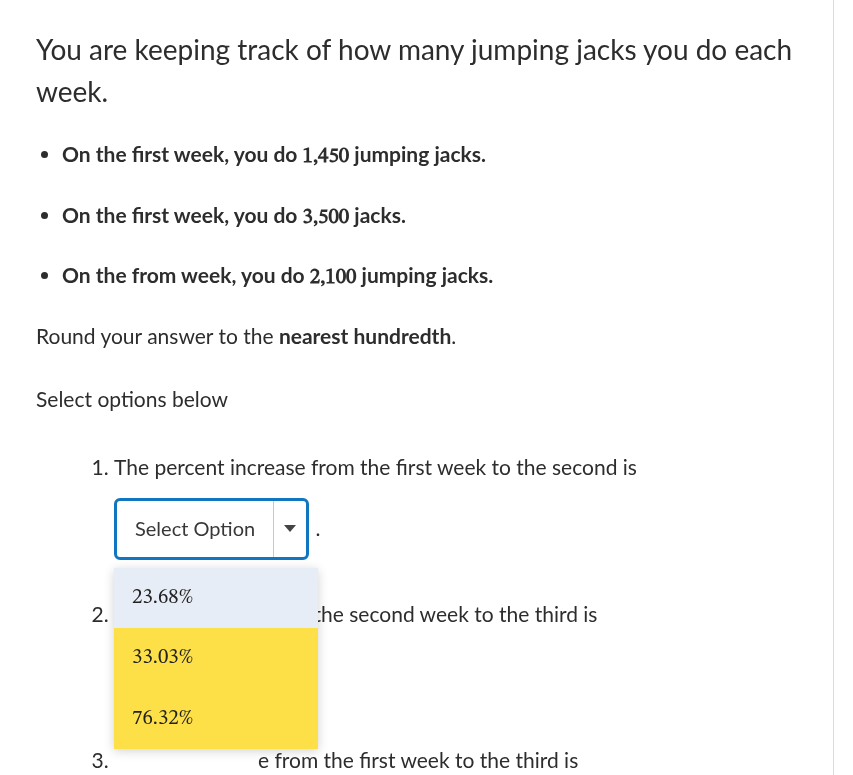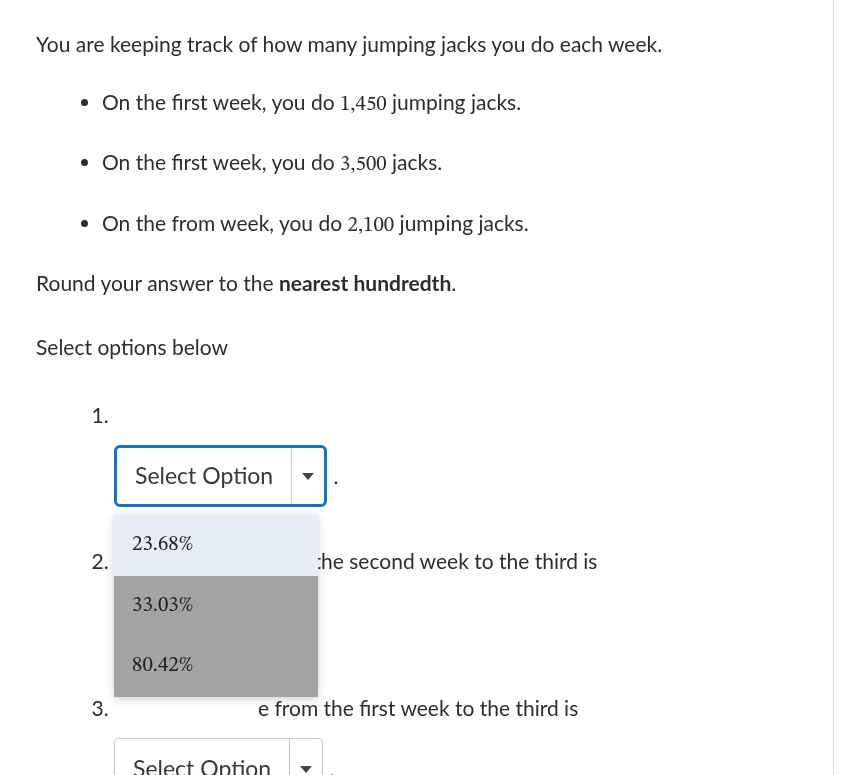--- a/index.html
+++ b/index.html
@@ -16,28 +16,29 @@
     .right-border {
       position: absolute;
       right: 0;
       top: 0;
       bottom: 0;
       width: 20px;
       border-left: 1px solid #dcdcdc;
       background: #fff;
     }
     .intro {
-      font-size: 21px;
+      font-size: 28px;
       margin-bottom: 26px;
       line-height: 1.5;
     }
     ul.bullets {
       list-style: disc;
-      margin-left: 66px;
+      margin-left: 26px;
       margin-bottom: 26px;
+      font-weight: bold;
     }
     ul.bullets li {
       font-size: 21px;
       margin-bottom: 26px;
       line-height: 1.5;
     }
     .mathnum {
       font-family: 'STIX Two Math', 'Cambria Math', 'Times New Roman', serif;
       font-size: 21px;
     }
@@ -80,21 +81,21 @@
       cursor: pointer;
     }
     .dropdown.active {
       border: 3px solid #1176c2;
       border-radius: 6px;
     }
     .dropdown-label {
       padding: 0 18px;
       display: flex;
       align-items: center;
-      font-size: 23px;
+      font-size: 20px;
       color: #383838;
       border-right: 1px solid #c9c9c9;
     }
     .dropdown.active .dropdown-label {
       border-right: 1px solid #c9c9c9;
     }
     .dropdown-caret {
       width: 32px;
       display: flex;
       align-items: center;
@@ -108,21 +109,21 @@
     }
     .period {
       font-size: 21px;
       margin-left: 1px;
     }
     .options-popup {
       position: absolute;
       left: 0;
       top: 70px;
       width: 204px;
-      background: #a3a3a3;
+      background: #fde047;
       box-shadow: 0 2px 10px rgba(0,0,0,0.18);
       border-radius: 0;
       z-index: 100;
     }
     .option-item {
       padding: 14px 18px;
       font-family: 'STIX Two Math', 'Cambria Math', 'Times New Roman', serif;
       font-size: 21px;
       cursor: pointer;
       color: #222;
@@ -149,34 +150,34 @@
 </ul>
 
 <p class="round-instr">
   <span>Round your answer to the </span><span class="bold">nearest hundredth</span><span>.</span>
 </p>
 
 <p class="select-below">Select options below</p>
 
 <ol class="questions">
   <li>
-    <br>
+    <span>The percent increase from the first week to the second is</span><br>
     <span class="dropdown-wrap">
       <span class="dropdown active">
         <span class="dropdown-label">Select Option</span>
         <span class="dropdown-caret">
             <span class="caret"></span>
           </span>
       </span>
       <span class="period">.</span>
 
       <div class="options-popup">
         <div class="option-item highlight">23.68%</div>
         <div class="option-item">33.03%</div>
-        <div class="option-item">80.42%</div>
+        <div class="option-item">76.32%</div>
       </div>
     </span>
   </li>
 
   <li>
     <span style="visibility:hidden">Th</span><span style="margin-left:110px">e from the second week to the third is</span><br>
     <span class="dropdown-wrap" style="visibility:hidden">
       <span class="dropdown">
         <span class="dropdown-label">placeholder</span>
         <span class="dropdown-caret">

